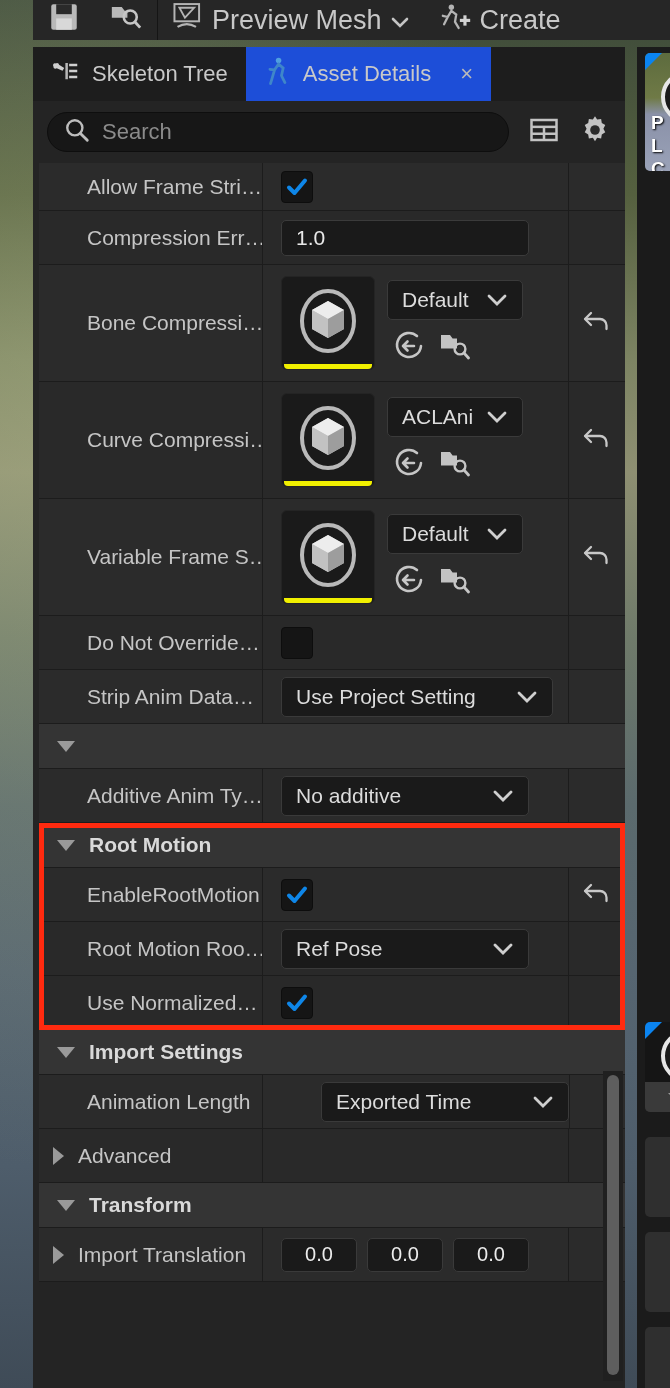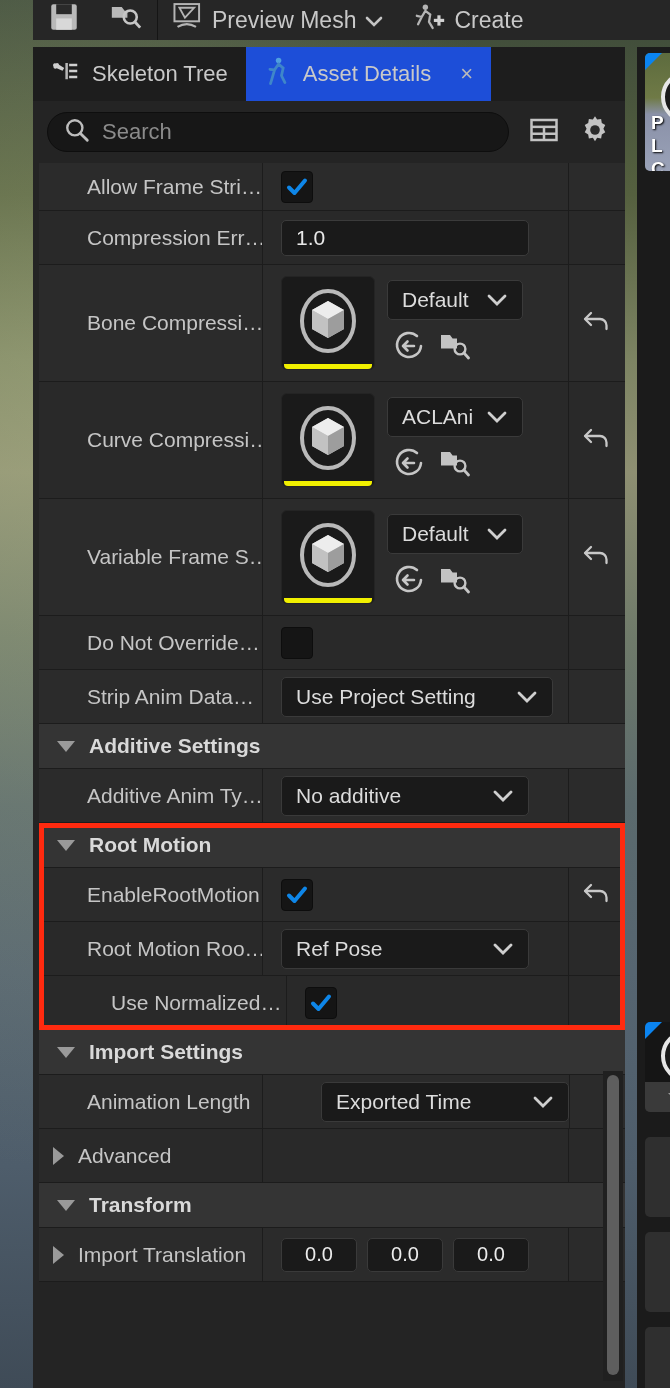--- a/index.html
+++ b/index.html
@@ -23,21 +23,21 @@
 
   
   #toolbar{
     position:absolute;left:33px;top:0;width:637px;height:40px;
     background:#262626;
     display:flex;align-items:center;
   }
   .tb-group{display:flex;align-items:center;height:40px;}
   .tb-btn{
     display:flex;align-items:center;gap:8px;height:40px;padding:0 14px;
-    color:#c8c8c8;font-size:23px;white-space:nowrap;
+    color:#c8c8c8;font-size:27px;white-space:nowrap;
   }
   .tb-sep{width:1px;height:40px;background:#151515;}
   .tb-ico{display:block;}
 
   
   #details-panel{
     position:absolute;left:33px;top:47px;width:592px;height:1341px;
     background:#242424;
   }
 
@@ -467,21 +467,20 @@
               <span>Use Project Setting</span>
               <span class="chev"><svg width="22" height="15" viewBox="0 0 22 15">
                   <path d="M3 4 L11 12 L19 4" fill="none" stroke="#cfcfcf" stroke-width="2.8" stroke-linecap="round"></path>
                 </svg></span>
             </div>
           </div>
           <div class="col-reset"></div>
         </div>
         <div class="cat-row">
           <span class="tri tri-down"></span>
-          <span class="cat-label">Additive Settings</span>
         </div>
         <div class="row" style="height: 54px;">
           <div class="col-name">
             <span>Additive Anim Ty…</span>
           </div>
           <div class="col-val">
             <div class="combo" style="width: 248px;">
               <span>No additive</span>
               <span class="chev"><svg width="22" height="15" viewBox="0 0 22 15">
                   <path d="M3 4 L11 12 L19 4" fill="none" stroke="#cfcfcf" stroke-width="2.8" stroke-linecap="round"></path>
@@ -520,21 +519,21 @@
             <div class="col-val">
               <div class="combo" style="width: 248px;">
                 <span>Ref Pose</span>
                 <span class="chev"><svg width="22" height="15" viewBox="0 0 22 15">
                     <path d="M3 4 L11 12 L19 4" fill="none" stroke="#cfcfcf" stroke-width="2.8" stroke-linecap="round"></path>
                   </svg></span>
               </div>
             </div>
             <div class="col-reset"></div>
           </div>
-          <div class="row alt" style="height: 54px; padding-left: 24px;">
+          <div class="row alt" style="height: 54px;">
             <div class="col-name">
               <span>Use Normalized…</span>
             </div>
             <div class="col-val">
               <div class="cbox">
                 <svg width="22" height="22" viewBox="0 0 22 22">
                   <path d="M3 11.5 L8.5 17 L19 4.5" fill="none" stroke="#0e86e8" stroke-width="4" stroke-linecap="round" stroke-linejoin="round"></path>
                 </svg>
               </div>
             </div>

